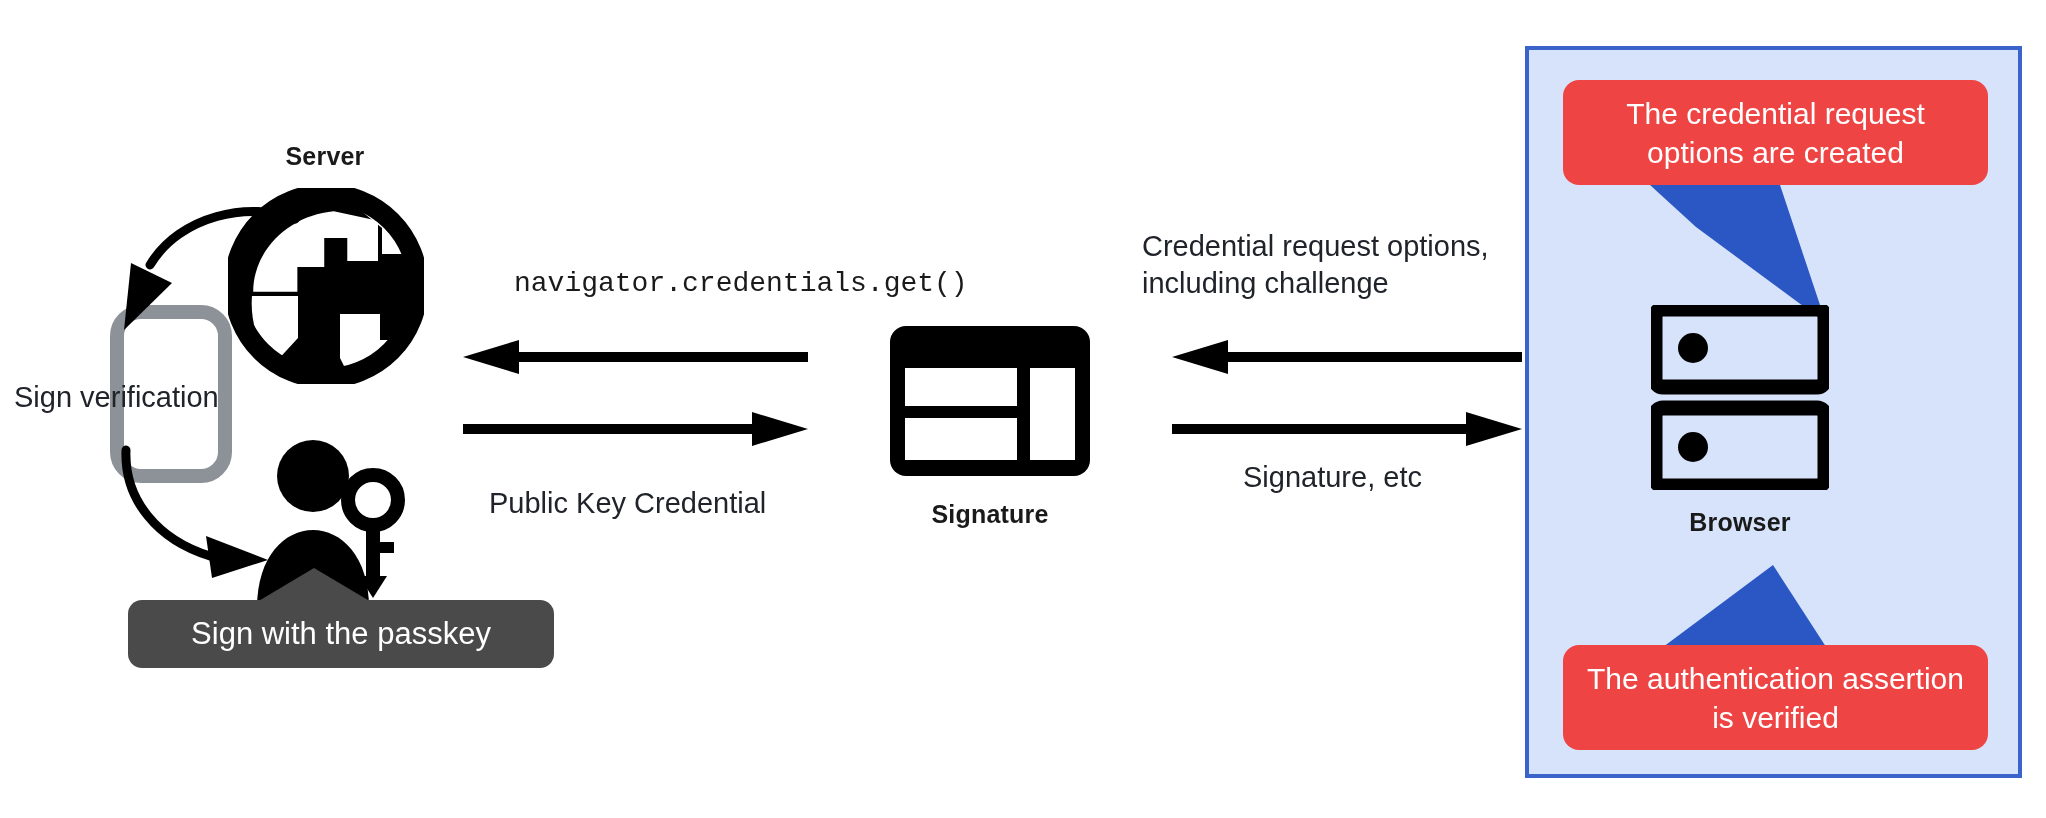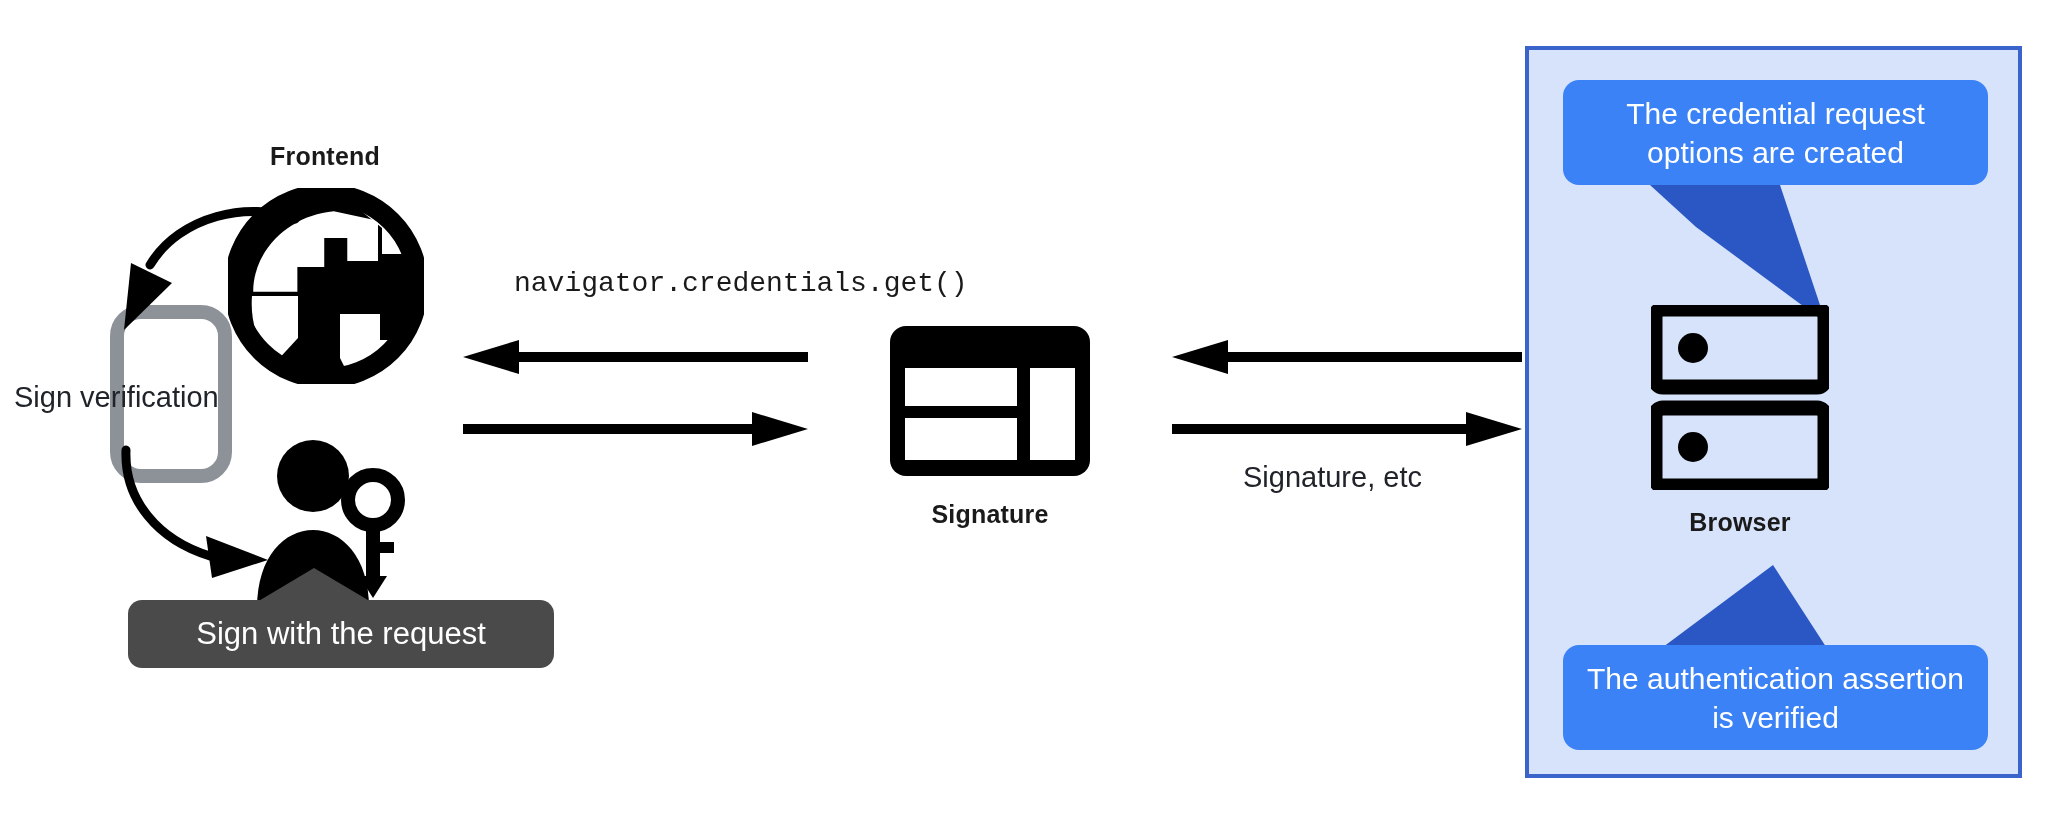--- a/index.html
+++ b/index.html
@@ -53,21 +53,21 @@
     top: 46px;
     width: 497px;
     height: 732px;
     background: #d7e3fb;
     border: 4px solid #3a63cc;
     box-sizing: border-box;
   }
 
   
   .callout-blue {
-    background: #3b82f6;
+    background: #ef4444;
     border-radius: 16px;
     color: #ffffff;
     font-size: 30px;
     line-height: 1.30;
     text-align: center;
     display: flex;
     align-items: center;
     justify-content: center;
     box-sizing: border-box;
     padding: 10px 18px;
@@ -120,21 +120,21 @@
   </div>
 
   <svg class="abs icon-svg" style="left:890px; top:326px; width:200px; height:150px;" viewBox="0 0 200 150">
     <rect x="0" y="0" width="200" height="150" rx="16" ry="16" fill="#000000"></rect>
     <rect x="15" y="42" width="112" height="38" fill="#ffffff"></rect>
     <rect x="15" y="92" width="112" height="42" fill="#ffffff"></rect>
     <rect x="140" y="42" width="45" height="92" fill="#ffffff"></rect>
   </svg>
   <div class="abs label-bold" style="left:880px; top:500px; width:220px; text-align:center;">Signature</div>
 
-  <div class="abs label-bold" style="left:225px; top:142px; width:200px; text-align:center;">Frontend</div>
+  <div class="abs label-bold" style="left:225px; top:142px; width:200px; text-align:center;">Server</div>
 
   <svg class="abs icon-svg" style="left:228px; top:188px; width:196px; height:196px;" viewBox="0 0 196 196">
     <circle cx="98" cy="98" r="92" fill="#000000"></circle>
     <path d="M98 14 a84 84 0 0 1 84 84 a84 84 0 0 1 -84 84 a84 84 0 0 1 -84 -84 a84 84 0 0 1 84 -84 Z" fill="#000000"></path>
     <path d="M132 22 C150 30 168 46 176 66 L154 66 L154 40 Z" fill="#ffffff"></path>
     <path d="M150 30 L150 72 L118 72 L118 48 L94 48 L94 78 L66 78 L66 104 L20 104
              C20 60 58 24 104 20 Z" fill="#ffffff" transform="translate(6,4) scale(0.96)"></path>
     <path d="M24 108 L70 108 L70 150 L46 176 C30 158 22 134 24 108 Z" fill="#ffffff"></path>
     <path d="M112 126 L152 126 L152 152 L176 152 C166 172 146 186 122 190 L112 170 Z" fill="#ffffff"></path>
     <circle cx="98" cy="98" r="92" fill="none" stroke="#000000" stroke-width="20"></circle>
@@ -163,36 +163,41 @@
     <circle cx="118" cy="62" r="25" fill="none" stroke="#000000" stroke-width="14"></circle>
     <rect x="111" y="84" width="14" height="62" fill="#000000"></rect>
     <rect x="123" y="104" width="16" height="11" fill="#000000"></rect>
     <polygon points="104,138 132,138 118,160" fill="#000000"></polygon>
   </svg>
 
   <svg class="abs icon-svg" style="left:250px; top:568px; width:130px; height:40px;" viewBox="0 0 130 40">
     <polygon points="64,0 128,38 0,38" fill="#4a4a4a"></polygon>
   </svg>
   <div class="abs callout-dark" style="left:128px; top:600px; width:426px; height:68px;">
-    <span>Sign with the request</span>
+    <span>Sign with the passkey</span>
   </div>
 
   <div class="abs label-mono" style="left:466px; top:268px;">navigator.credentials.get()</div>
 
   <svg class="abs icon-svg" style="left:463px; top:340px; width:345px; height:34px;" viewBox="0 0 345 34">
     <rect x="46" y="12" width="299" height="10" fill="#000000"></rect>
     <polygon points="0,17 56,0 56,34" fill="#000000"></polygon>
   </svg>
 
   <svg class="abs icon-svg" style="left:463px; top:412px; width:345px; height:34px;" viewBox="0 0 345 34">
     <rect x="0" y="12" width="299" height="10" fill="#000000"></rect>
     <polygon points="345,17 289,0 289,34" fill="#000000"></polygon>
   </svg>
 
-
+  <div class="abs label-plain" style="left:489px; top:487px;">Public Key Credential</div>
+
+  <div class="abs label-multiline" style="left:1142px; top:228px; width:400px;">
+    <div>Credential request options,</div>
+    <div>including challenge</div>
+  </div>
 
   <svg class="abs icon-svg" style="left:1172px; top:340px; width:350px; height:34px;" viewBox="0 0 350 34">
     <rect x="46" y="12" width="304" height="10" fill="#000000"></rect>
     <polygon points="0,17 56,0 56,34" fill="#000000"></polygon>
   </svg>
 
   <svg class="abs icon-svg" style="left:1172px; top:412px; width:350px; height:34px;" viewBox="0 0 350 34">
     <rect x="0" y="12" width="304" height="10" fill="#000000"></rect>
     <polygon points="350,17 294,0 294,34" fill="#000000"></polygon>
   </svg>

